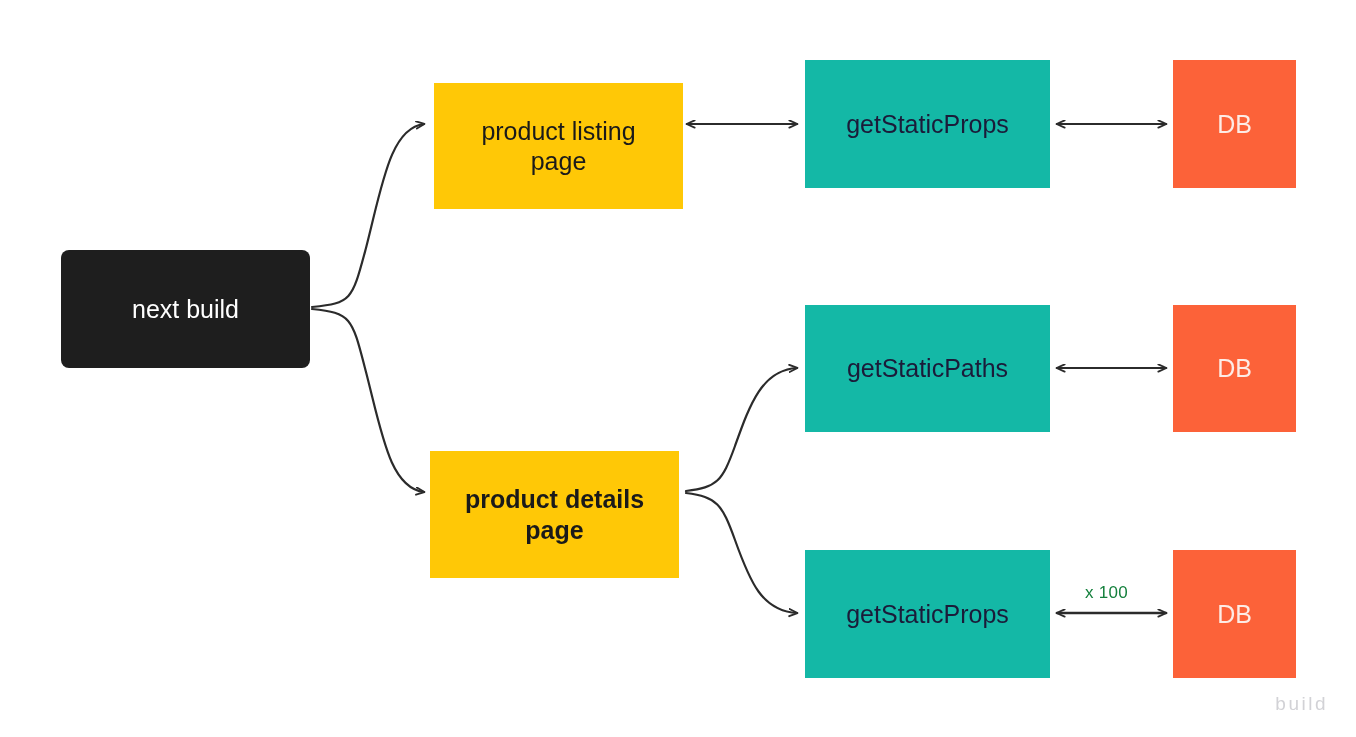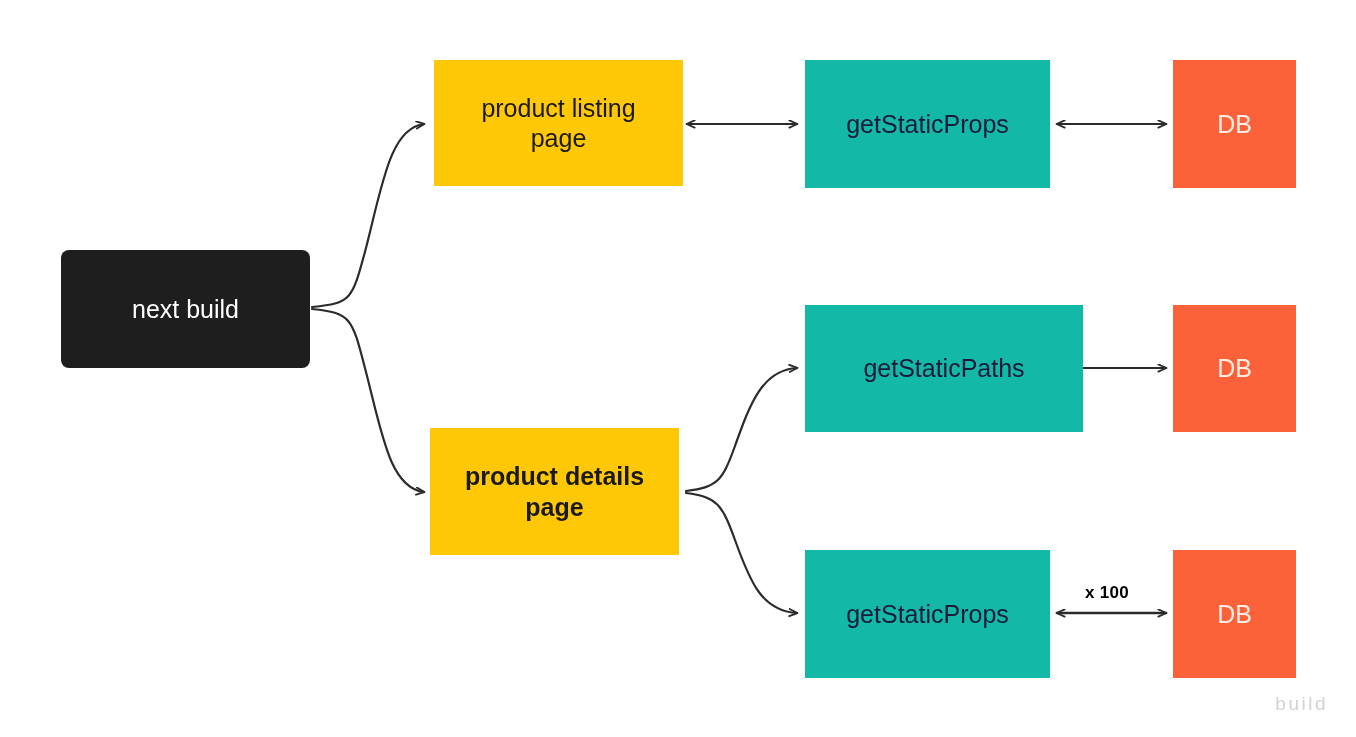--- a/index.html
+++ b/index.html
@@ -29,20 +29,21 @@
   .node-dark {
     background: #1e1e1e;
     color: #ffffff;
     border-radius: 8px;
     font-size: 25px;
   }
   .node-yellow {
     background: #ffc806;
     color: #1a1a1a;
     font-size: 25px;
+    margin-top: 23px;
   }
   .node-gray {
     background: #14b8a6;
     color: #1b1b39;
     font-size: 25px;
   }
   .node-orange {
     background: #fc6239;
     color: #fdece6;
     font-size: 25px;
@@ -51,22 +52,22 @@
     position: absolute;
     left: 0;
     top: 0;
     width: 1356px;
     height: 737px;
     pointer-events: none;
   }
   .edge-label {
     position: absolute;
     font-size: 17px;
-    font-weight: bold;
-    color: #000000;
+    font-weight: normal;
+    color: #15803d;
     letter-spacing: 0.3px;
     white-space: nowrap;
   }
   .watermark {
     position: absolute;
     right: 28px;
     bottom: 22px;
     font-size: 19px;
     color: #d2d2d6;
     letter-spacing: 2.5px;
@@ -113,21 +114,21 @@
   </div>
 
   <div class="node node-yellow" style="left:430px; top:428px; width:249px; height:127px;font-weight:bold;">
     <span style="display:block; max-width:205px;">product details page</span>
   </div>
 
   <div class="node node-gray" style="left:805px; top:60px; width:245px; height:128px;">
     <span>getStaticProps</span>
   </div>
 
-  <div class="node node-gray" style="left:805px; top:305px; width:278px; height:127px;">
+  <div class="node node-gray" style="left:805px; top:305px; width:245px; height:127px;">
     <span>getStaticPaths</span>
   </div>
 
   <div class="node node-gray" style="left:805px; top:550px; width:245px; height:128px;">
     <span>getStaticProps</span>
   </div>
 
   <div class="node node-orange" style="left:1173px; top:60px; width:123px; height:128px;">
     <span>DB</span>
   </div>

